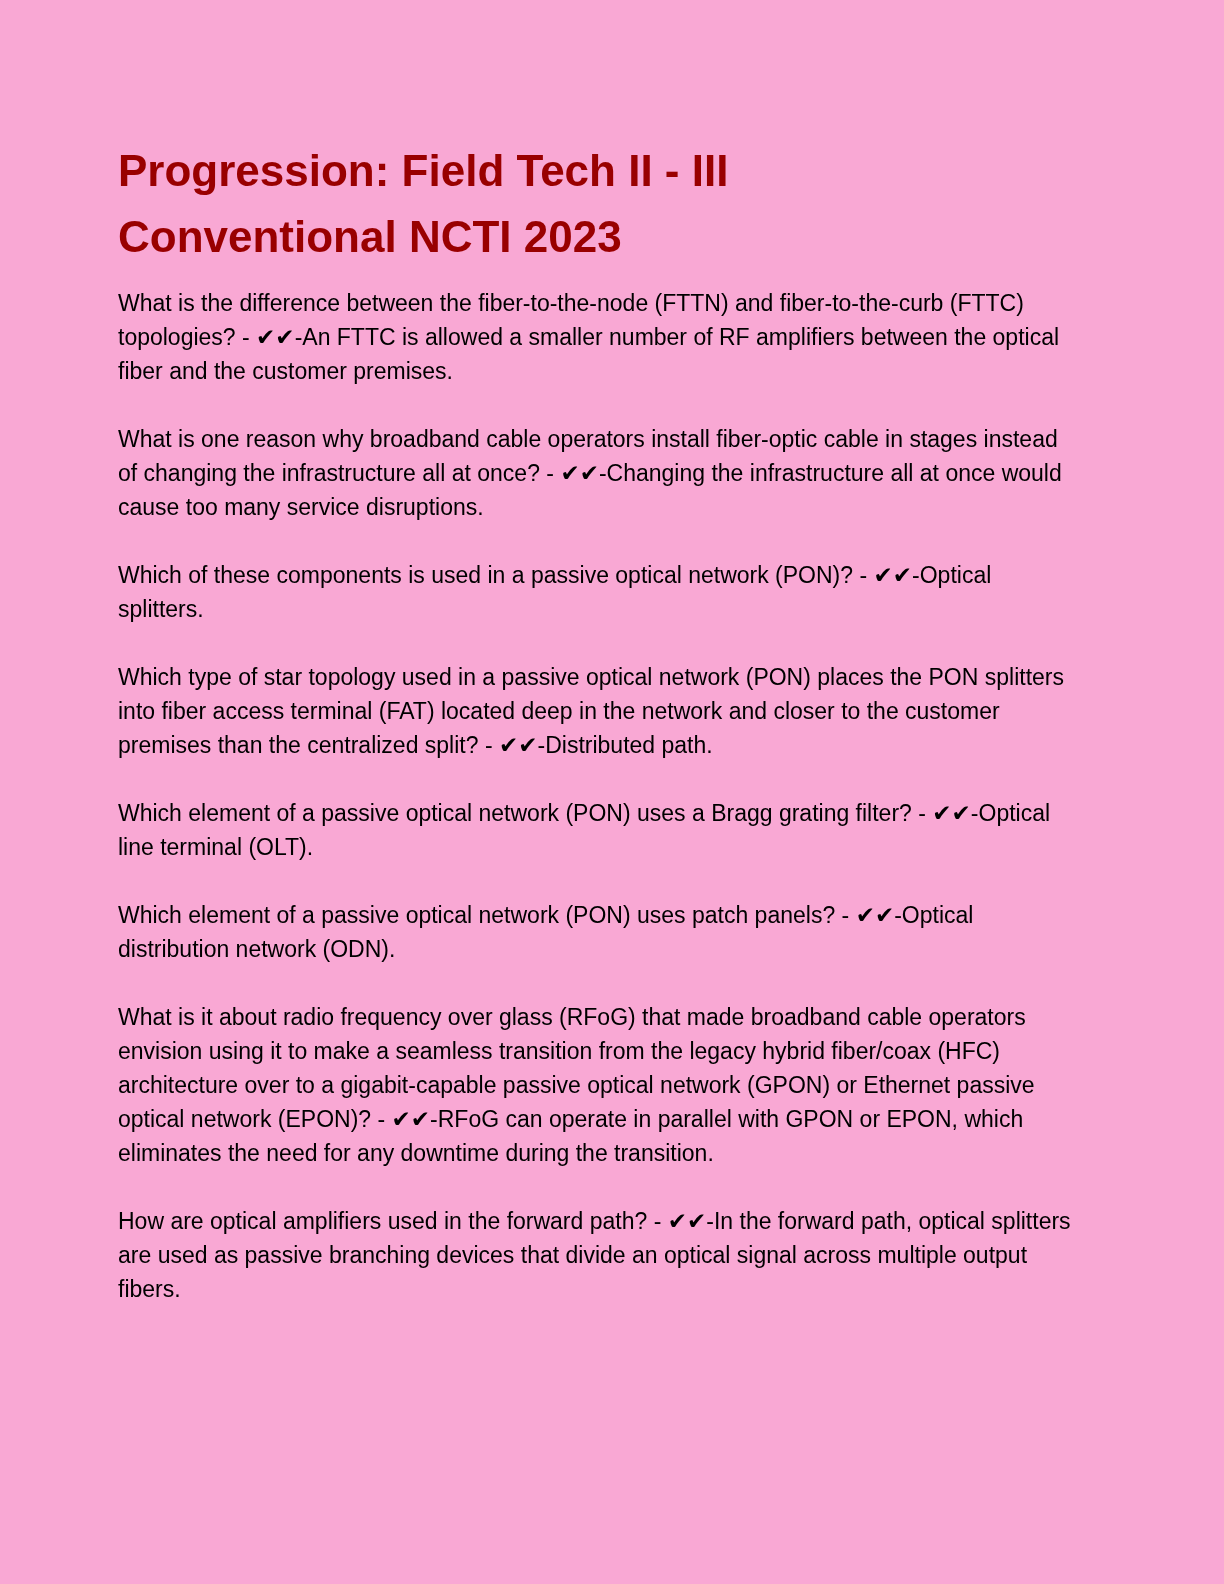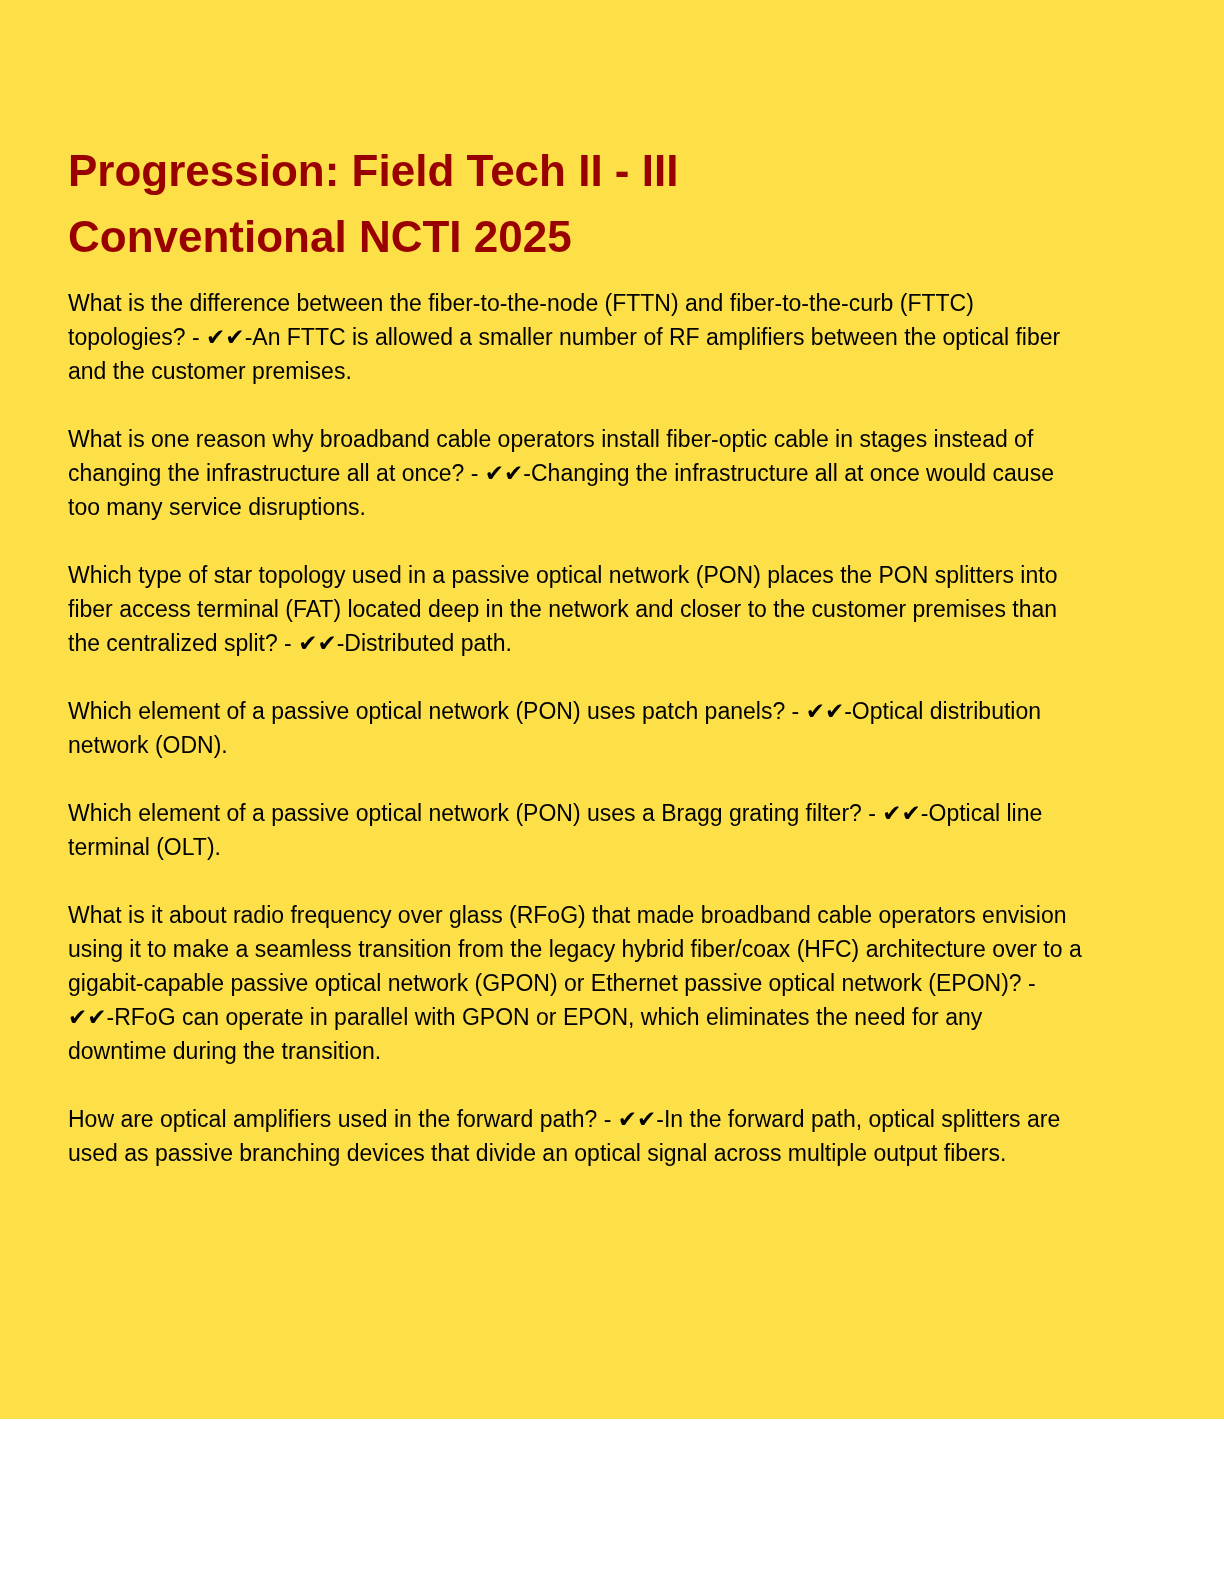--- a/index.html
+++ b/index.html
@@ -10,23 +10,23 @@
   body {
     width: 1224px;
     height: 1584px;
     font-family: "Liberation Sans", "DejaVu Sans", sans-serif;
     color: #000000;
     overflow: hidden;
   }
   .page {
     box-sizing: border-box;
     width: 1224px;
-    height: 1419px;
-    padding: 138px 142px 0 68px;
-    background: #fde047;
+    height: 1584px;
+    padding: 138px 142px 0 118px;
+    background: #f9a8d4;
   }
   h1.doc-title {
     margin: 0 0 16px 0;
     font-size: 44px;
     line-height: 66px;
     font-weight: bold;
     color: #990000;
     letter-spacing: 0px;
   }
   h1.doc-title .title-line {
@@ -44,31 +44,32 @@
     font-family: "DejaVu Sans", "Liberation Sans", sans-serif;
   }
 </style>
 </head>
 <body>
 
 <div class="page">
 
   <h1 class="doc-title" style="color: rgb(153, 0, 0);">
     <span class="title-line">Progression: Field Tech II - III</span>
-    <span class="title-line">Conventional NCTI 2025</span>
+    <span class="title-line">Conventional NCTI 2023</span>
   </h1>
 
   <p class="qa"><span>What is the difference between the fiber-to-the-node (FTTN) and fiber-to-the-curb (FTTC) topologies? - </span><span class="checks">✔✔</span><span>-An FTTC is allowed a smaller number of RF amplifiers between the optical fiber and the customer premises.</span></p>
 
   <p class="qa"><span>What is one reason why broadband cable operators install fiber-optic cable in stages instead of changing the infrastructure all at once? - </span><span class="checks">✔✔</span><span>-Changing the infrastructure all at once would cause too many service disruptions.</span></p>
 
+  <p class="qa"><span>Which of these components is used in a passive optical network (PON)? - </span><span class="checks">✔✔</span><span>-Optical splitters.</span></p>
 
   <p class="qa"><span>Which type of star topology used in a passive optical network (PON) places the PON splitters into fiber access terminal (FAT) located deep in the network and closer to the customer premises than the centralized split? - </span><span class="checks">✔✔</span><span>-Distributed path.</span></p>
 
+  <p class="qa"><span>Which element of a passive optical network (PON) uses a Bragg grating filter? - </span><span class="checks">✔✔</span><span>-Optical line terminal (OLT).</span></p>
+
   <p class="qa"><span>Which element of a passive optical network (PON) uses patch panels? - </span><span class="checks">✔✔</span><span>-Optical distribution network (ODN).</span></p>
-
-  <p class="qa"><span>Which element of a passive optical network (PON) uses a Bragg grating filter? - </span><span class="checks">✔✔</span><span>-Optical line terminal (OLT).</span></p>
 
   <p class="qa"><span>What is it about radio frequency over glass (RFoG) that made broadband cable operators envision using it to make a seamless transition from the legacy hybrid fiber/coax (HFC) architecture over to a gigabit-capable passive optical network (GPON) or Ethernet passive optical network (EPON)? - </span><span class="checks">✔✔</span><span>-RFoG can operate in parallel with GPON or EPON, which eliminates the need for any downtime during the transition.</span></p>
 
   <p class="qa"><span>How are optical amplifiers used in the forward path? - </span><span class="checks">✔✔</span><span>-In the forward path, optical splitters are used as passive branching devices that divide an optical signal across multiple output fibers.</span></p>
 
 </div>
 
 </body></html>

